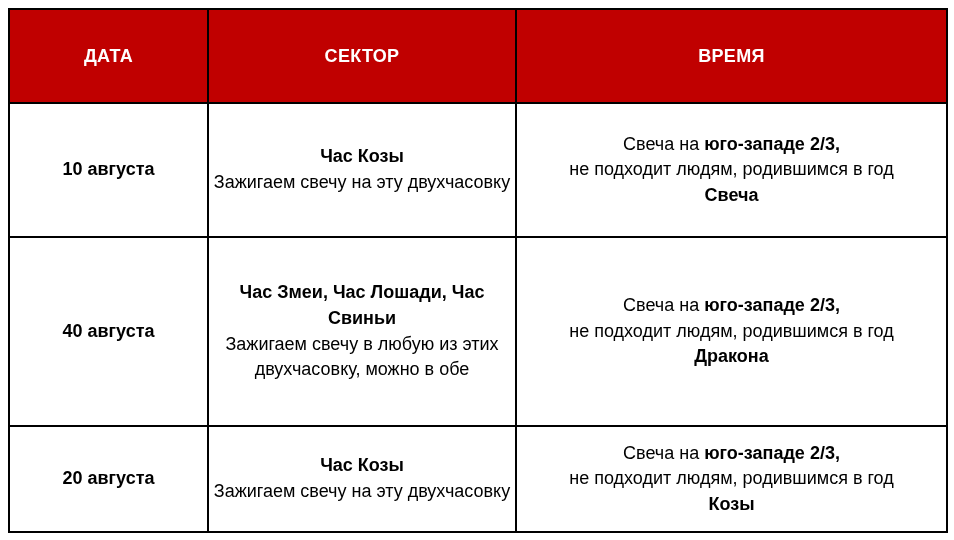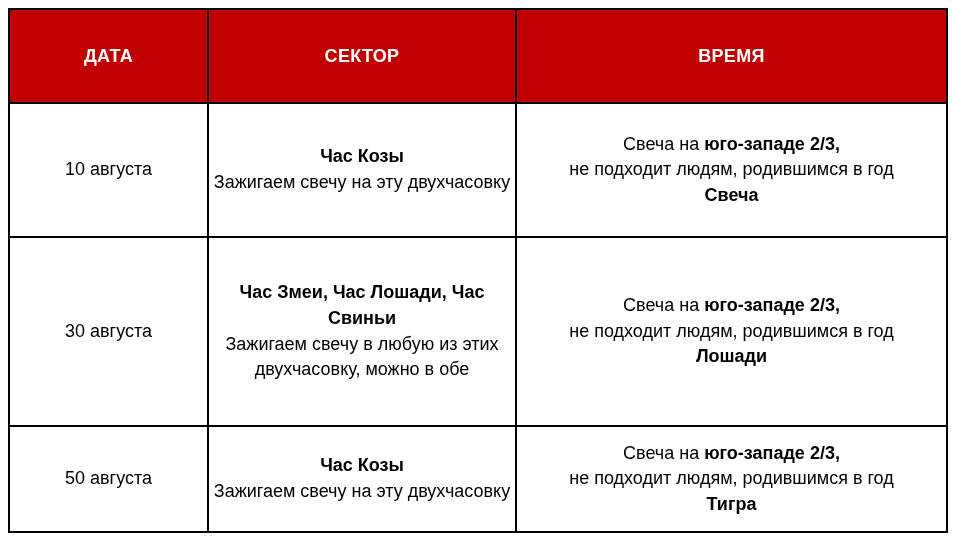--- a/index.html
+++ b/index.html
@@ -39,21 +39,21 @@
   }
   td {
     font-size: 18px;
     line-height: 1.42;
     background: #ffffff;
   }
   tr.r1 { height: 134px; }
   tr.r2 { height: 189px; }
   tr.r3 { height: 106px; }
   .b { font-weight: bold; }
-  td.date-cell { font-weight: normal; }
+  td.date-cell { font-weight: bold; }
 </style>
 </head>
 <body>
 
 <table class="sched">
   <colgroup>
     <col class="c1">
     <col class="c2">
     <col class="c3">
   </colgroup>
@@ -72,39 +72,39 @@
         <span>Зажигаем свечу на эту двухчасовку</span>
       </td>
       <td>
         <span>Свеча на</span>
         <span class="b">юго-западе 2/3,</span><br>
         <span>не подходит людям, родившимся в год</span><br>
         <span class="b">Свеча</span>
       </td>
     </tr>
     <tr class="r2">
-      <td class="date-cell">30 августа</td>
+      <td class="date-cell">40 августа</td>
       <td>
         <span class="b">Час Змеи, Час Лошади, Час Свиньи</span><br>
         <span>Зажигаем свечу в любую из этих двухчасовку, можно в обе</span>
       </td>
       <td>
         <span>Свеча на</span>
         <span class="b">юго-западе 2/3,</span><br>
         <span>не подходит людям, родившимся в год</span><br>
-        <span class="b">Лошади</span>
+        <span class="b">Дракона</span>
       </td>
     </tr>
     <tr class="r3">
-      <td class="date-cell">50 августа</td>
+      <td class="date-cell">20 августа</td>
       <td>
         <span class="b">Час Козы</span><br>
         <span>Зажигаем свечу на эту двухчасовку</span>
       </td>
       <td>
         <span>Свеча на</span>
         <span class="b">юго-западе 2/3,</span><br>
         <span>не подходит людям, родившимся в год</span><br>
-        <span class="b">Тигра</span>
+        <span class="b">Козы</span>
       </td>
     </tr>
   </tbody>
 </table>
 
 </body></html>

